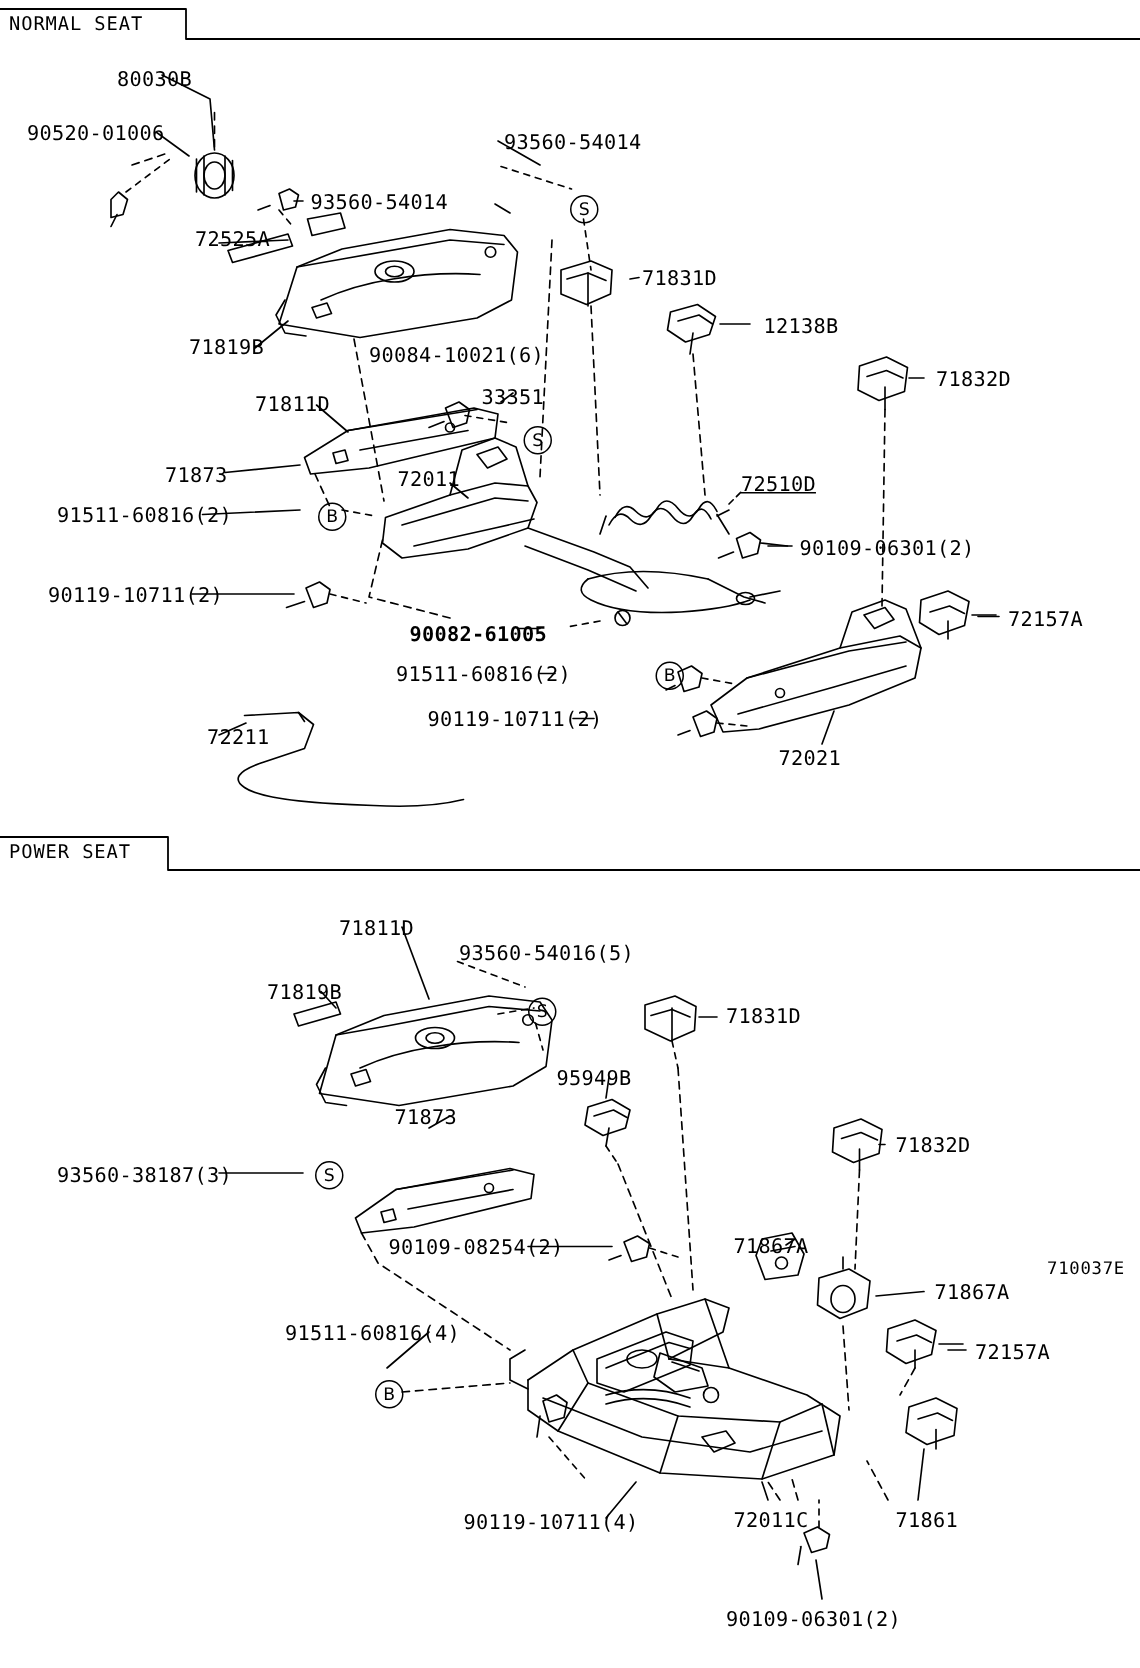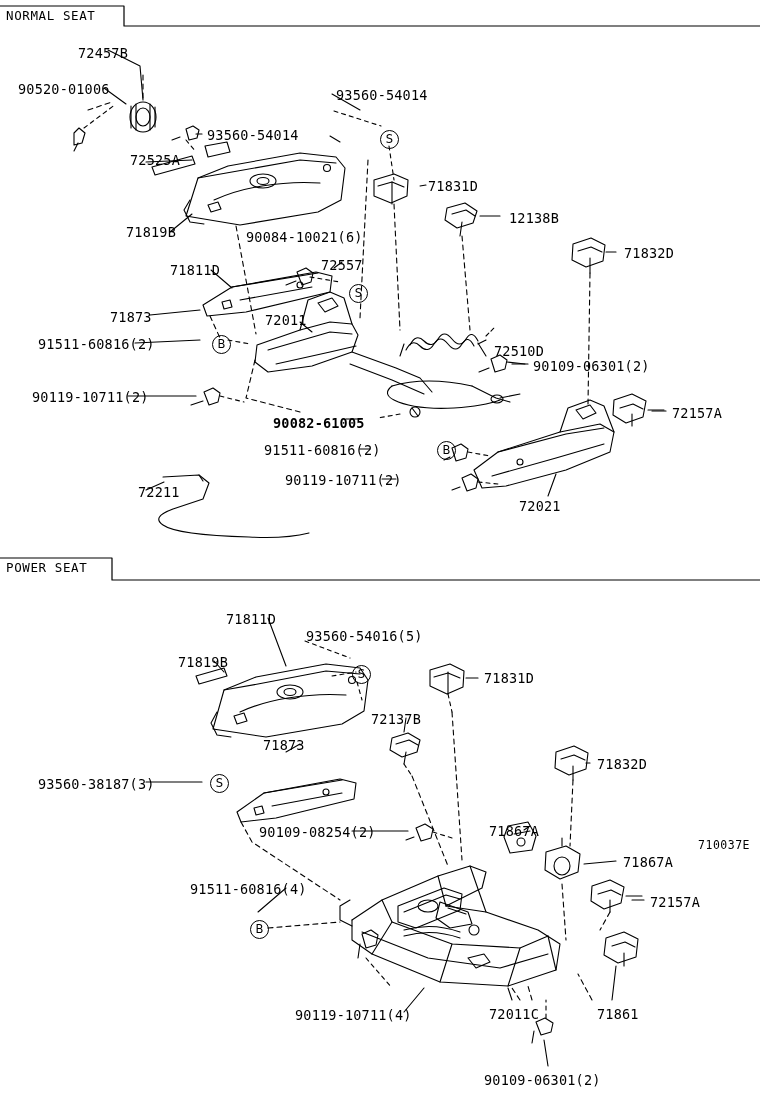--- a/index.html
+++ b/index.html
@@ -324,64 +324,64 @@
       <path d="M404 1012 L424 988"></path>
       <path d="M512 1000 L508 988"></path>
       <path d="M612 1000 L616 966"></path>
       <path d="M548 1066 L544 1040"></path>
     </g>
   </svg>
 
   <div class="sec-head" style="left:6px; top:8px;">NORMAL SEAT</div>
   <div class="sec-head" style="left:6px; top:560px;">POWER SEAT</div>
 
-  <div class="lbl" style="left:78px;  top:46px;">72457B</div>
+  <div class="lbl" style="left:78px;  top:46px;">80030B</div>
   <div class="lbl" style="left:18px;  top:82px;">90520-01006</div>
   <div class="lbl" style="left:336px; top:88px;">93560-54014</div>
   <div class="lbl" style="left:207px; top:128px;">93560-54014</div>
   <div class="lbl" style="left:130px; top:153px;">72525A</div>
   <div class="lbl" style="left:428px; top:179px;">71831D</div>
   <div class="lbl" style="left:509px; top:211px;">12138B</div>
   <div class="lbl" style="left:126px; top:225px;">71819B</div>
   <div class="lbl" style="left:246px; top:230px;">90084-10021(6)</div>
   <div class="lbl" style="left:624px; top:246px;">71832D</div>
   <div class="lbl" style="left:170px; top:263px;">71811D</div>
-  <div class="lbl" style="left:321px; top:258px;">72557</div>
+  <div class="lbl" style="left:321px; top:258px;">33351</div>
   <div class="lbl" style="left:110px; top:310px;">71873</div>
   <div class="lbl" style="left:265px; top:313px;">72011</div>
   <div class="lbl" style="left:38px;  top:337px;">91511-60816(2)</div>
-  <div class="lbl" style="left:494px; top:344px;">72510D</div>
+  <div class="lbl" style="left:494px; top:316px;text-decoration:underline;">72510D</div>
   <div class="lbl" style="left:533px; top:359px;">90109-06301(2)</div>
   <div class="lbl" style="left:32px;  top:390px;">90119-10711(2)</div>
   <div class="lbl" style="left:273px; top:416px;font-weight:bold;">90082-61005</div>
   <div class="lbl" style="left:672px; top:406px;">72157A</div>
   <div class="lbl" style="left:264px; top:443px;">91511-60816(2)</div>
   <div class="lbl" style="left:285px; top:473px;">90119-10711(2)</div>
   <div class="lbl" style="left:102px; top:485px;margin-left:36px;">72211</div>
   <div class="lbl" style="left:519px; top:499px;">72021</div>
 
   <div class="circ" style="left:380px; top:130px;">S</div>
   <div class="circ" style="left:349px; top:284px;">S</div>
   <div class="circ" style="left:212px; top:335px;">B</div>
   <div class="circ" style="left:437px; top:441px;">B</div>
 
   <div class="lbl" style="left:226px; top:612px;">71811D</div>
   <div class="lbl" style="left:306px; top:629px;">93560-54016(5)</div>
   <div class="lbl" style="left:178px; top:655px;">71819B</div>
   <div class="lbl" style="left:484px; top:671px;">71831D</div>
-  <div class="lbl" style="left:371px; top:712px;">72137B</div>
+  <div class="lbl" style="left:371px; top:712px;">95949B</div>
   <div class="lbl" style="left:263px; top:738px;">71873</div>
   <div class="lbl" style="left:597px; top:757px;">71832D</div>
   <div class="lbl" style="left:38px;  top:777px;">93560-38187(3)</div>
   <div class="lbl" style="left:489px; top:824px;">71867A</div>
   <div class="lbl" style="left:259px; top:825px;">90109-08254(2)</div>
   <div class="lbl" style="left:623px; top:855px;">71867A</div>
   <div class="lbl" style="left:650px; top:895px;">72157A</div>
   <div class="lbl" style="left:190px; top:882px;">91511-60816(4)</div>
-  <div class="lbl" style="left:295px; top:1008px;text-align:right;">90119-10711(4)</div>
+  <div class="lbl" style="left:309px; top:1008px;text-align:right;">90119-10711(4)</div>
   <div class="lbl" style="left:489px; top:1007px;">72011C</div>
   <div class="lbl" style="left:597px; top:1007px;">71861</div>
   <div class="lbl" style="left:484px; top:1073px;">90109-06301(2)</div>
 
   <div class="circ" style="left:352px; top:665px;">S</div>
   <div class="circ" style="left:210px; top:774px;">S</div>
   <div class="circ" style="left:250px; top:920px;">B</div>
 
   <div class="corner-id">710037E</div>
 

